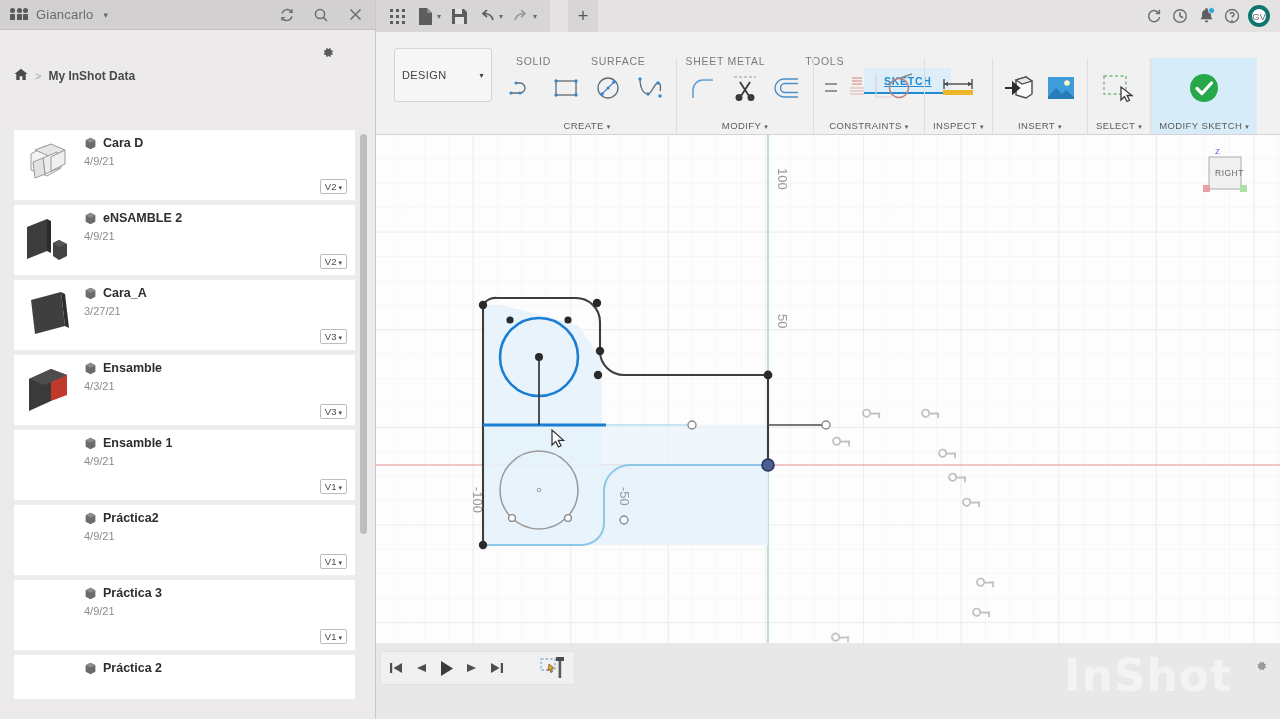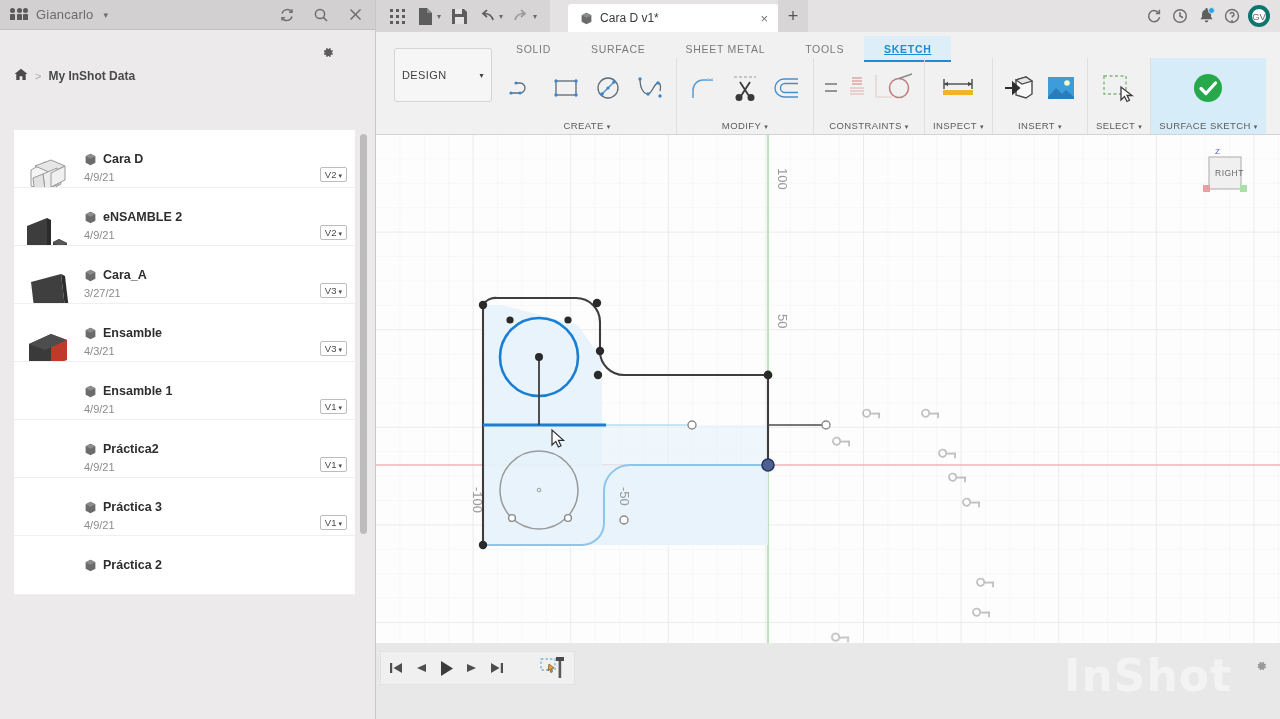--- a/index.html
+++ b/index.html
@@ -48,22 +48,22 @@
     display: flex; align-items: center; gap: 7px; padding: 0 0 8px 14px;
     font-size: 12px; color: #4a4a4a; font-weight: bold;
   }
   .dp-breadcrumb .sep { color: #a9a9a9; font-weight: normal; font-size: 11px; }
 
   .dp-list {
     position: absolute; left: 14px; right: 20px; top: 130px; bottom: 20px;
     overflow: hidden;
   }
   .dp-item {
-    background: #fff; height: 58px; position: relative;
-    display: flex; align-items: flex-start; padding: 20px 10px 0 0;
+    background: #fff; height: 70px; margin-bottom: 5px; position: relative;
+    display: flex; align-items: flex-start; padding: 4px 10px 0 0;
     box-shadow: 0 0 0 1px #f0efef;
   }
   .dp-thumb {
     width: 62px; height: 60px; flex: 0 0 auto; display: flex;
     align-items: center; justify-content: center; margin-left: 4px;
   }
   .dp-meta { flex: 1 1 auto; padding-left: 4px; padding-top: 2px; }
   .dp-title { font-size: 12.5px; color: #2e2e2e; font-weight: bold;
               display: flex; align-items: center; gap: 6px; }
   .dp-date { font-size: 11px; color: #8b8b8b; margin-top: 5px; }
@@ -121,22 +121,22 @@
   .ribbon { height: 103px; background: #f2f1f1; position: relative;
             border-bottom: 1px solid #d4d2d2; }
   .ws-box {
     position: absolute; left: 18px; top: 16px; width: 98px; height: 54px;
     border: 1px solid #d5d3d3; background: #f7f6f6; border-radius: 3px;
     display: flex; align-items: center; justify-content: center;
     font-size: 11px; color: #3f3f3f; letter-spacing: .4px; cursor: pointer; gap: 28px;
   }
   .ws-box .c { font-size: 8px; margin-left: 5px; }
 
-  .tabs-row { position: absolute; left: 120px; top: 4px; display: flex;
-              align-items: flex-end; height: 26px; }
+  .tabs-row { position: absolute; left: 120px; top: 16px; display: flex;
+              align-items: flex-start; height: 26px; }
   .rtab {
     font-size: 10.5px; color: #7a7a7a; letter-spacing: .7px; padding: 0 20px;
     height: 26px; line-height: 26px; cursor: pointer;
   }
   .rtab.active {
     color: #1f8bd0; background: #ddeef9; border-bottom: 2px solid #1f8bd0;
     font-weight: bold; text-decoration: underline; margin-top: 20px;
   }
 
   .groups { position: absolute; left: 122px; right: 0; top: 26px; bottom: 0;
@@ -448,28 +448,20 @@
         <span class="qa-btn">
           <svg width="16" height="14" viewBox="0 0 16 14" fill="none" stroke="#9a9a9a" stroke-width="1.7">
             <path d="M2 11C3 7 6 4.5 11 4.5"></path>
               <path d="M8 1.2L12 4.5L8 8"></path>
           </svg>
         </span>
         <span class="qa-caret">▾</span>
       </div>
 
       <div class="doc-tabs">
-        <div class="doc-tab">
-          <svg class="cube-ico" viewBox="0 0 16 16">
-            <path d="M8 1l6 3v8l-6 3-6-3V4z" fill="#6b6b6b"></path>
-              <path d="M8 1l6 3-6 3-6-3z" fill="#8c8c8c"></path>
-          </svg>
-          <span>Cara D v1*</span>
-          <span class="x">×</span>
-        </div>
         <div class="tab-plus">+</div>
       </div>
 
       <div class="qa-right">
         <span class="ic-btn">
           <svg width="16" height="16" viewBox="0 0 16 16" fill="none" stroke="#6e6e6e" stroke-width="1.5">
             <path d="M13 5.5A5.5 5.5 0 1 0 13.6 9"></path>
               <path d="M13.4 1.8v3.7h-3.6"></path>
           </svg>
         </span>
@@ -668,21 +660,21 @@
         <div class="grp finish">
           <div class="grp-icons">
             <span class="tool wide">
               <svg width="34" height="34" viewBox="0 0 34 34">
                 <circle cx="17" cy="17" r="14" fill="#27a84b"></circle>
                 <path d="M10 17.5l5 5 9.5-10.5" fill="none" stroke="#fff" stroke-width="3.2" stroke-linecap="round" stroke-linejoin="round"></path>
               </svg>
             </span>
           </div>
           <div class="grp-label">
-            <span>SURFACE SKETCH</span><span class="c">▾</span>
+            <span>MODIFY SKETCH</span><span class="c">▾</span>
           </div>
         </div>
 
       </div>
     </div>
 
     <div class="canvas">
       <svg width="904" height="508" viewBox="0 0 904 508">
 
         <defs>

